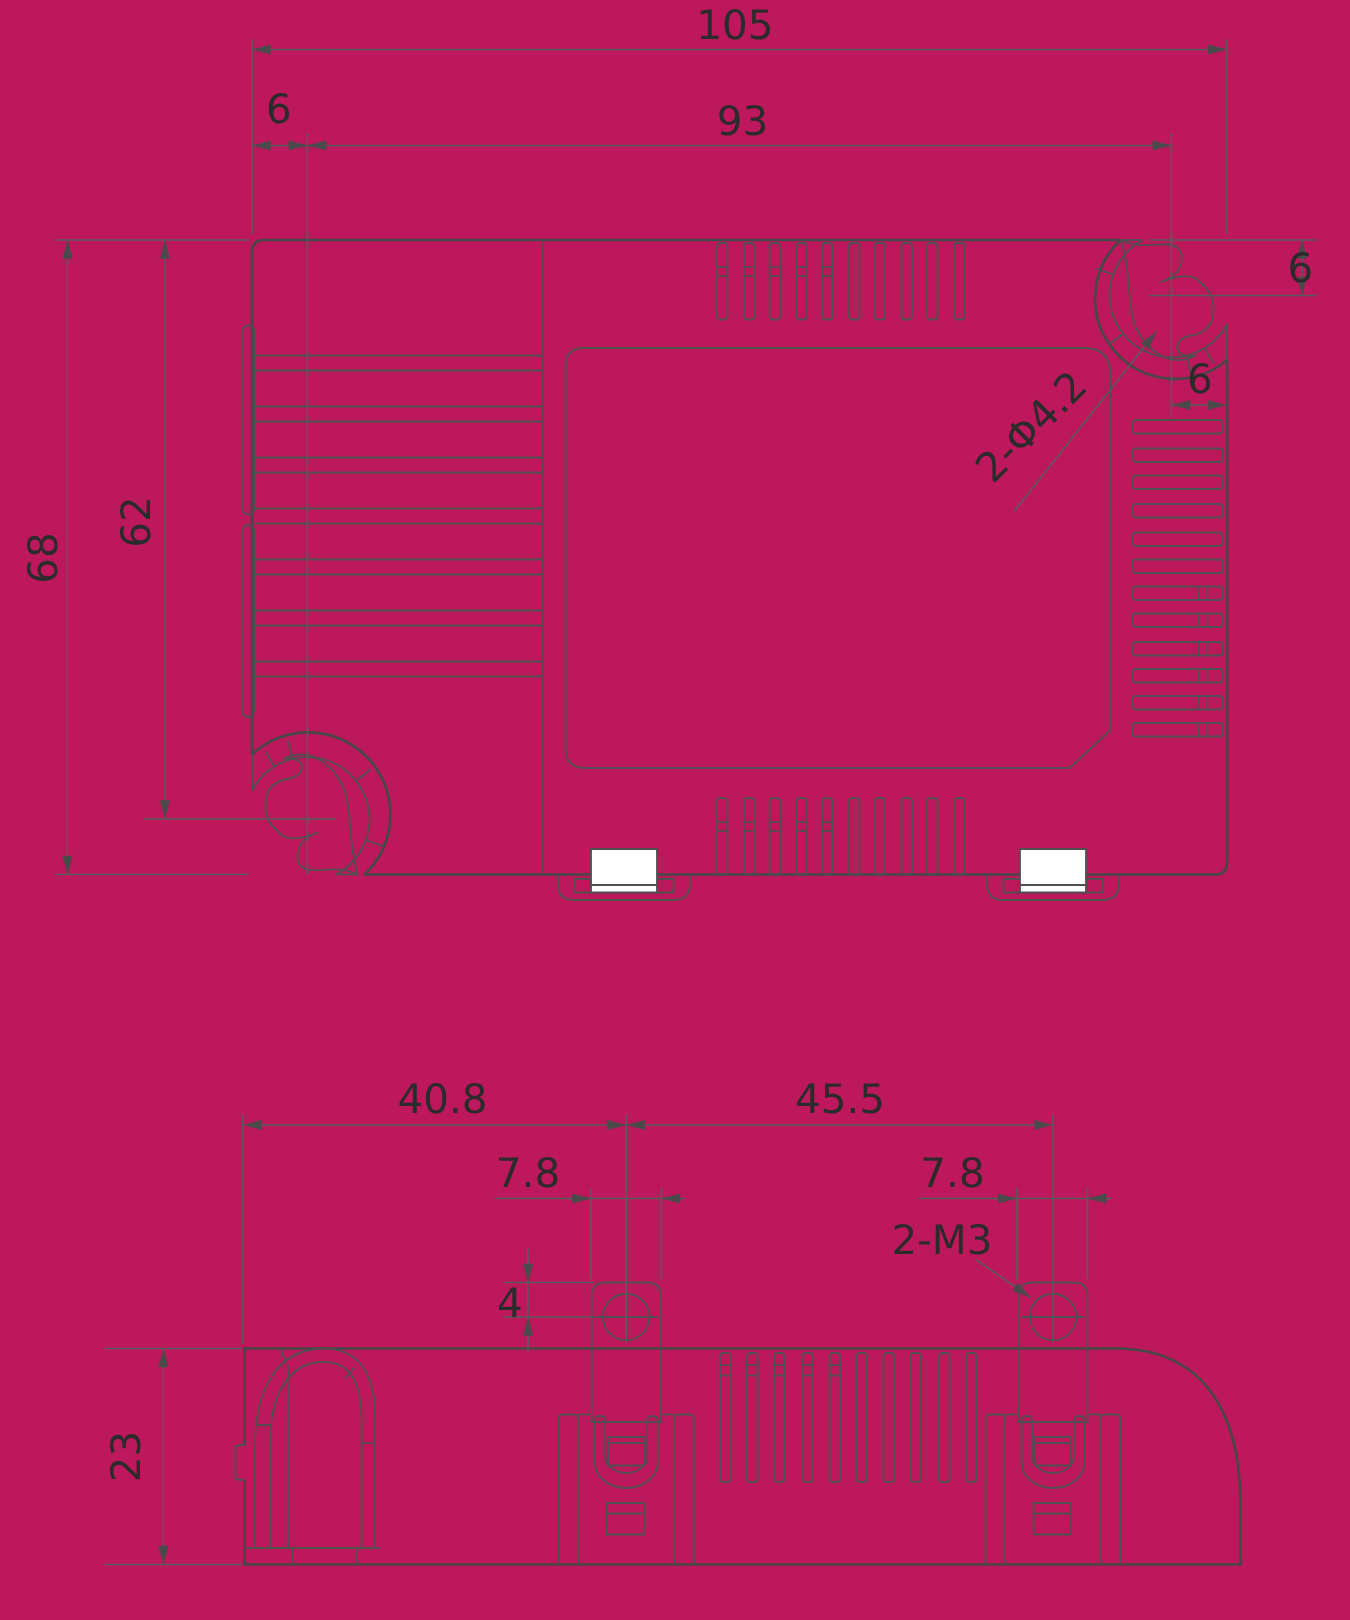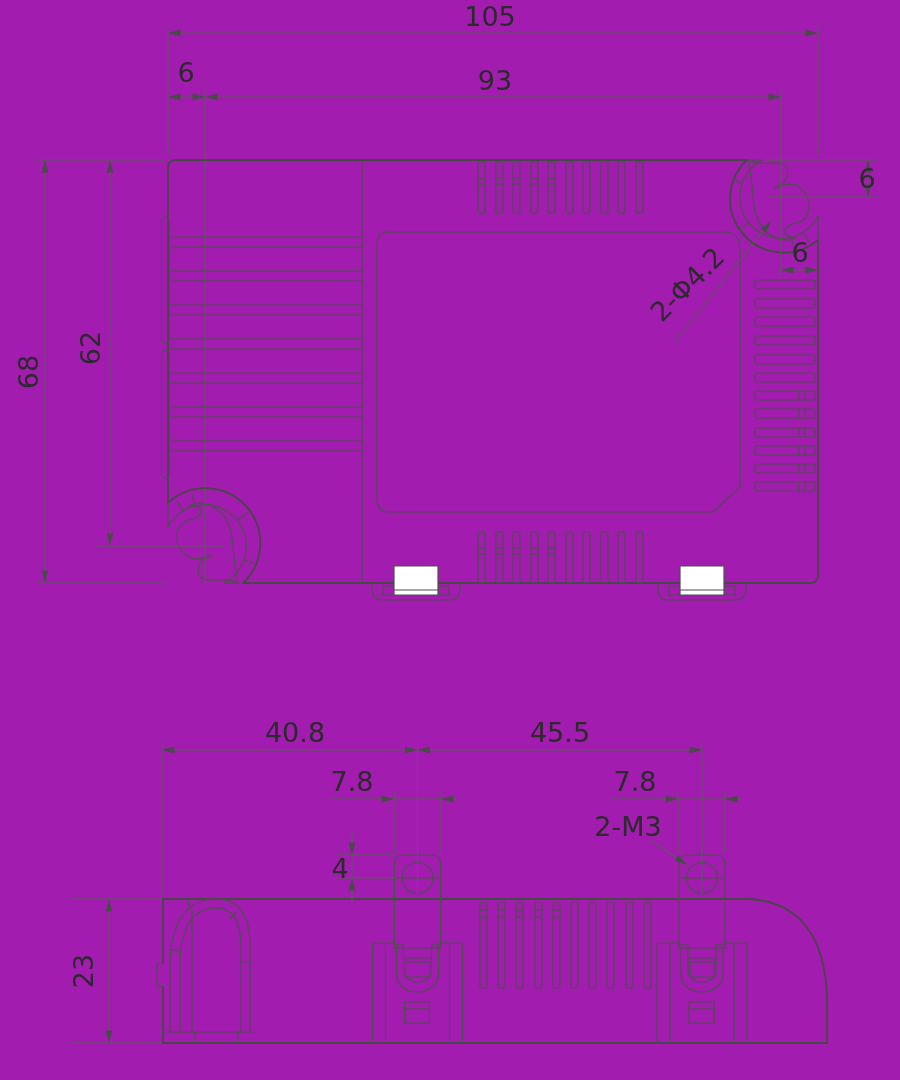--- a/index.html
+++ b/index.html
@@ -1,16 +1,16 @@
 <!DOCTYPE html>
 <html><head>
 <meta charset="utf-8">
 <style>
   html,body{margin:0;padding:0;background:#ffffff;}
-  .stage{width:900px;height:1080px;position:relative;background:#a21caf;overflow:hidden;}
+  .stage{width:900px;height:1080px;position:relative;background:#be185d;overflow:hidden;}
   svg{display:block;}
   svg text{
     font-family:"DejaVu Sans","Liberation Sans",sans-serif;
     font-size:27px;
     fill:#2b2b2b;
   }
   .ol{stroke:#474747;stroke-width:1.8;fill:none;stroke-linejoin:round;stroke-linecap:round;}
   .dt{stroke:#4f4f4f;stroke-width:1.2;fill:none;stroke-linejoin:round;}
   .wt{stroke:#4f4f4f;stroke-width:1.2;fill:#ffffff;stroke-linejoin:round;}
   .dim{stroke:#5a5a5a;stroke-width:1.05;fill:none;}

